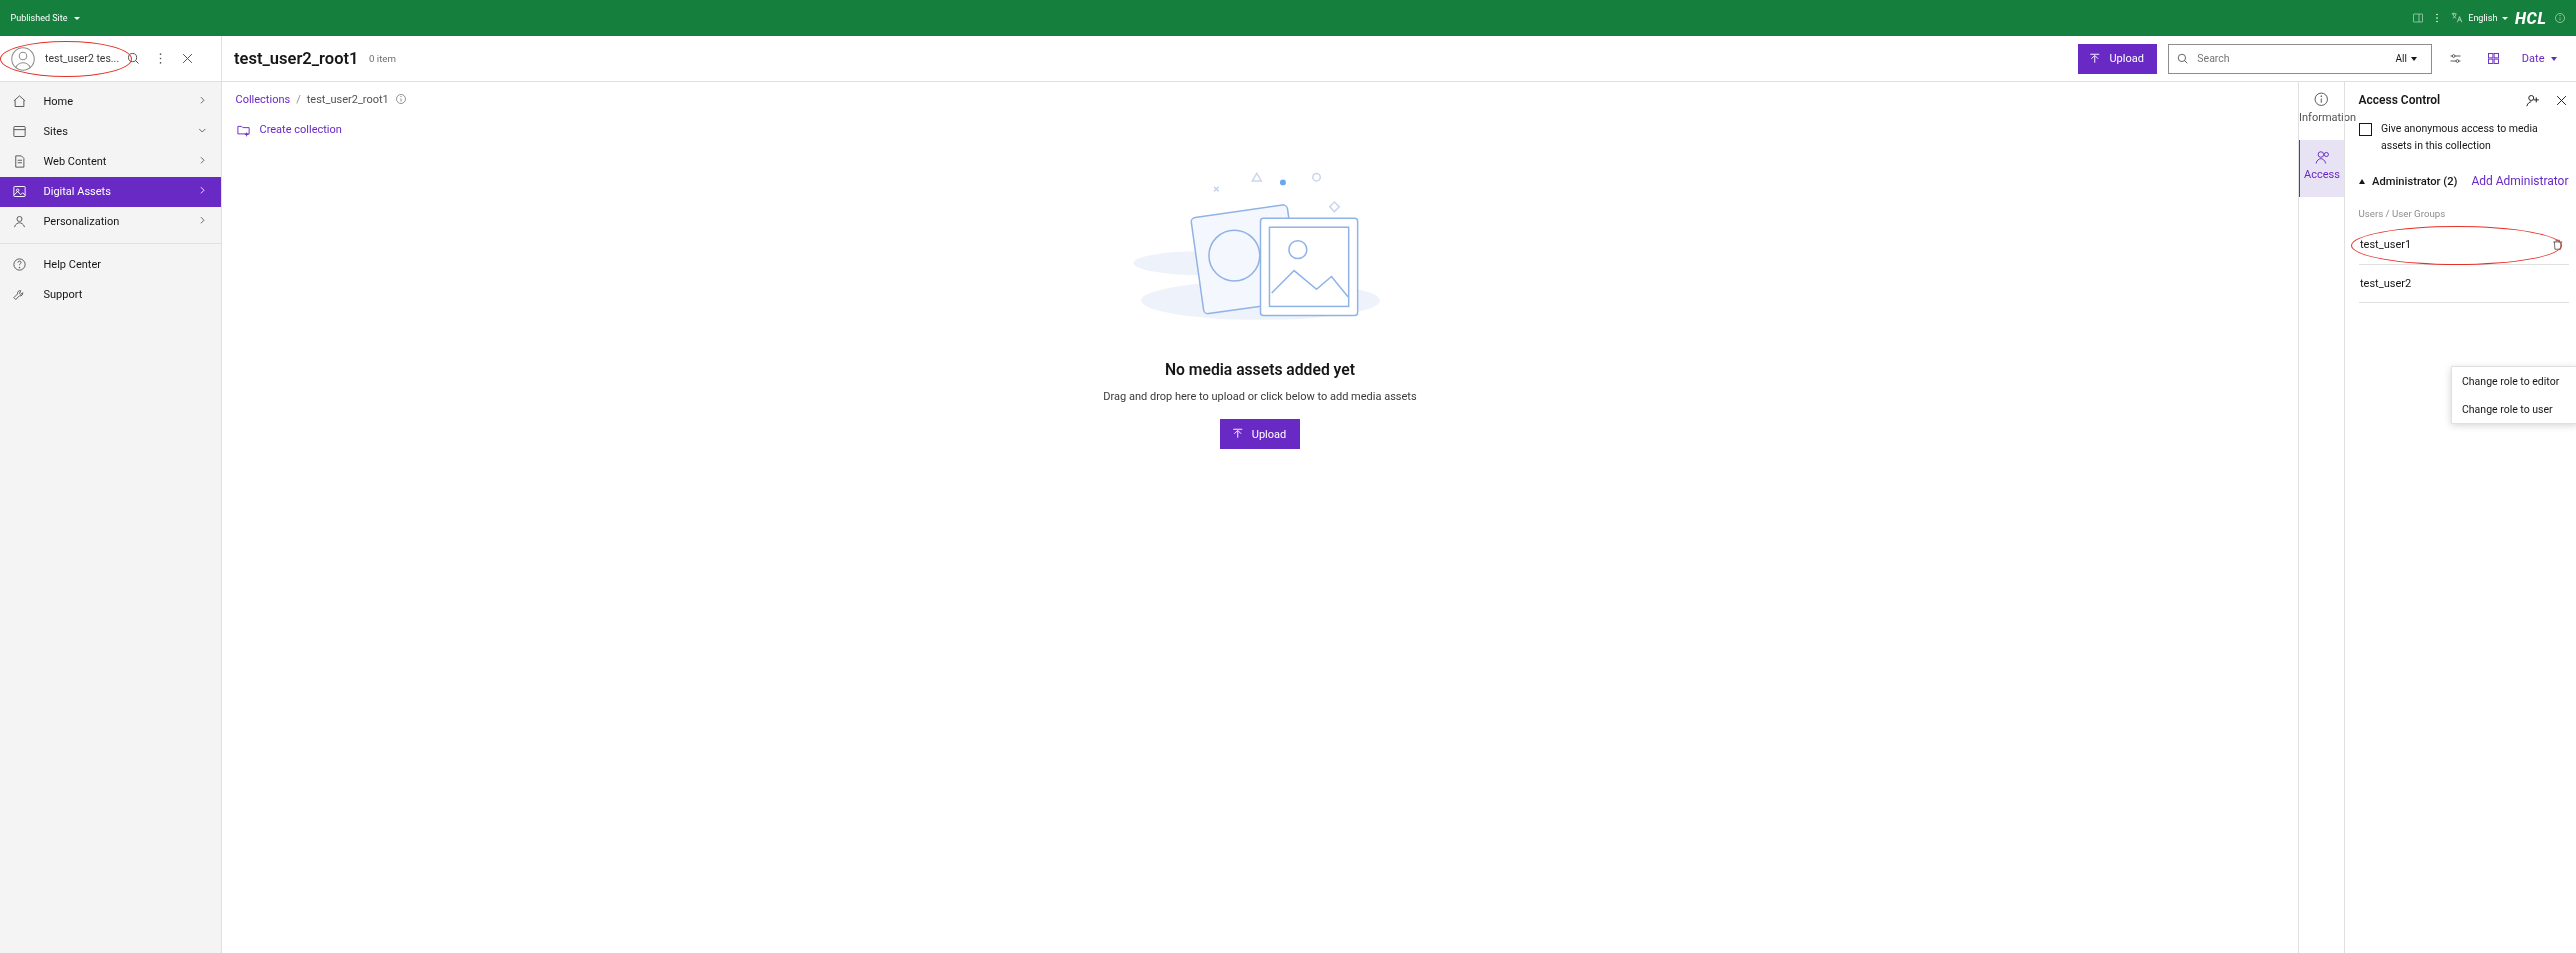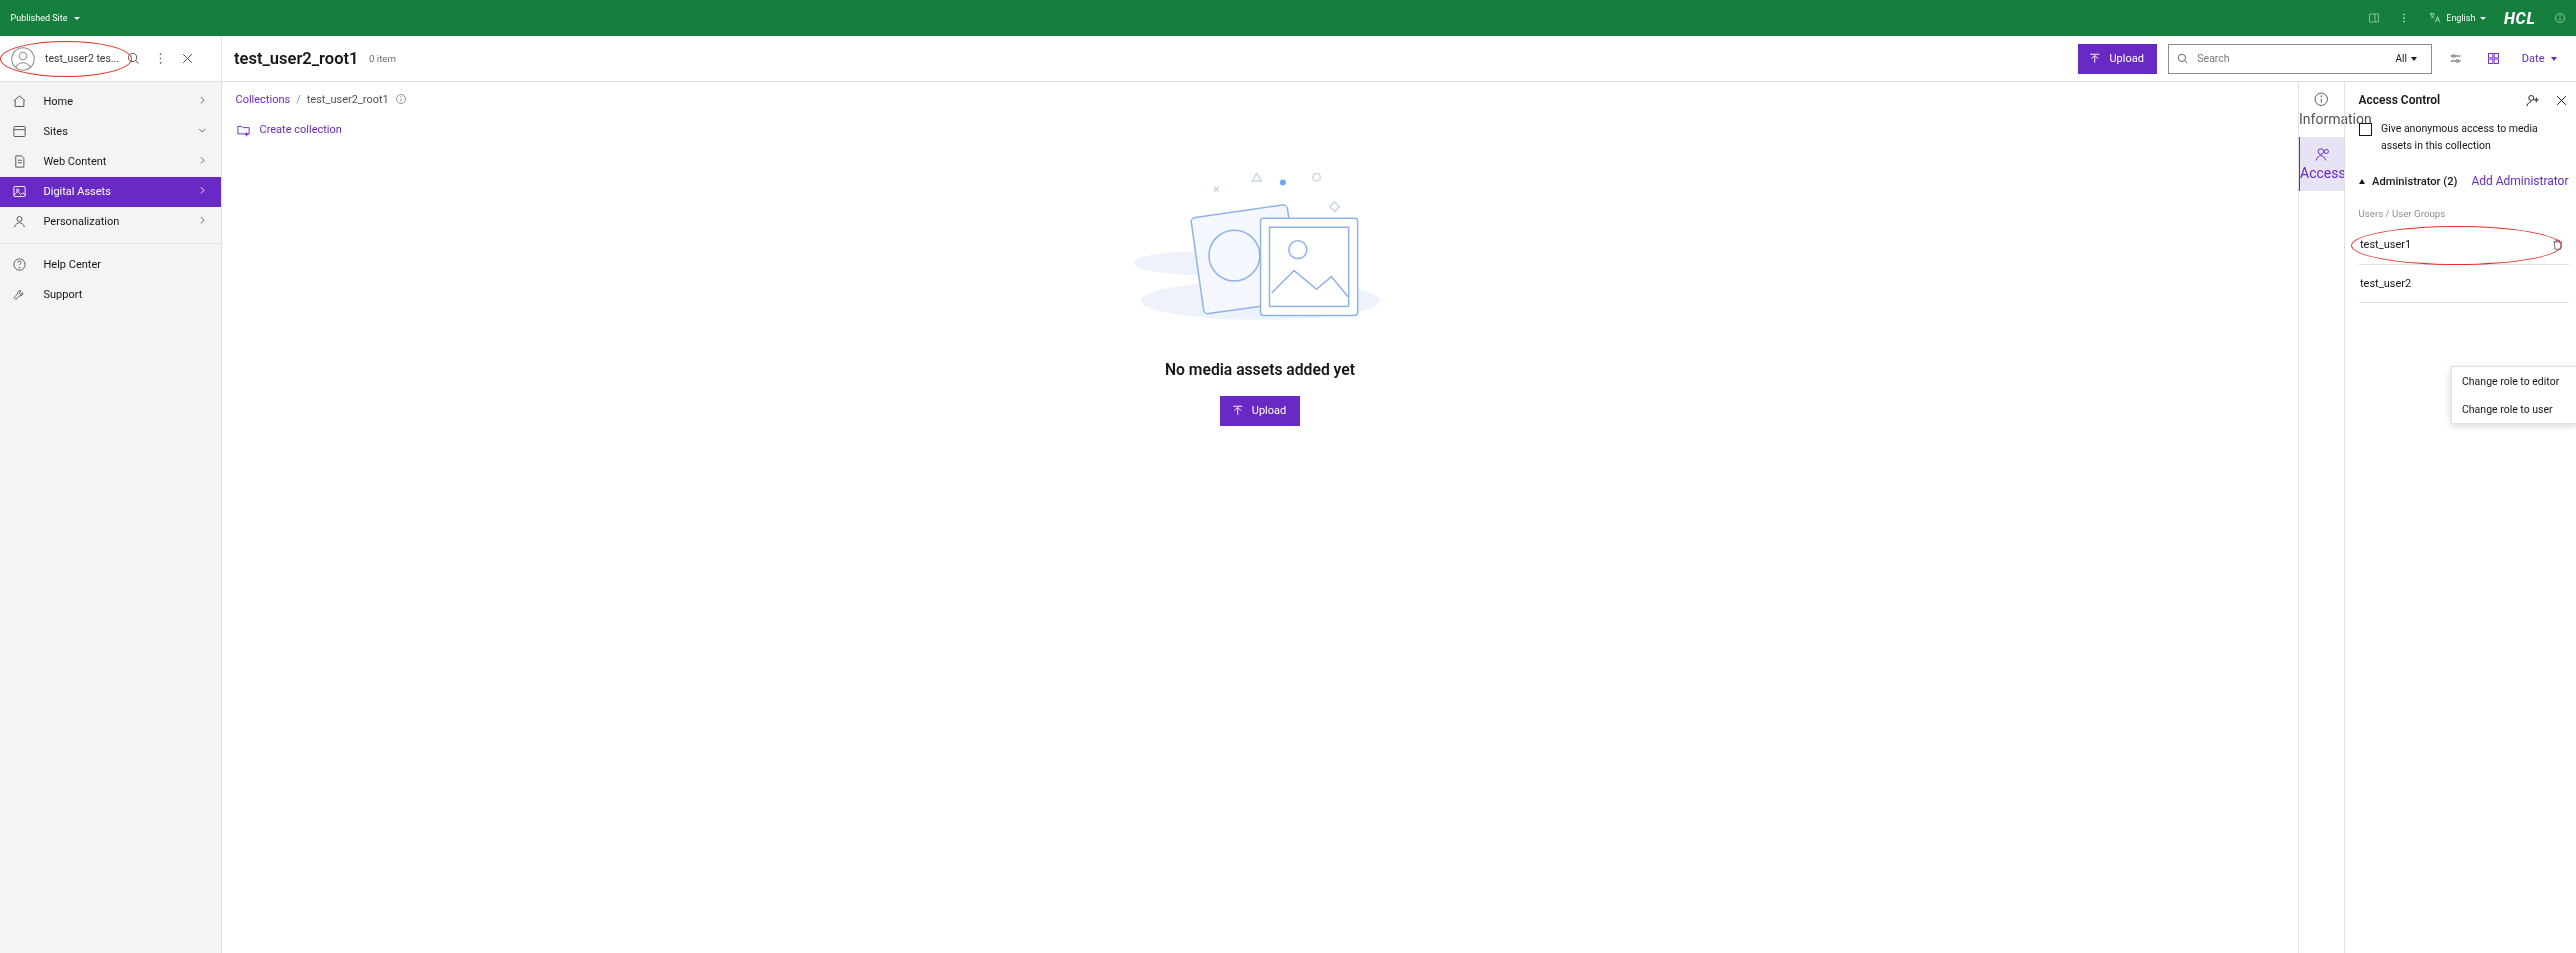--- a/index.html
+++ b/index.html
@@ -1,21 +1,21 @@
 <!DOCTYPE html>
 <html style="font-size:12px"><head>
 <meta charset="utf-8">
 <style>
 * { margin: 0; padding: 0; box-sizing: border-box; font-family: -apple-system, BlinkMacSystemFont, "Segoe UI", Roboto, Arial, sans-serif; }
 html, body { width: 100%; height: 100%; background: #fff; }
 
 
 .topbar { height: 36px; background: #15803d; display: flex; align-items: center; justify-content: space-between; padding: 0 10.5px; color: #fff; font-size: 9px; }
 .topbar-left { display: flex; align-items: center; gap: 6px; cursor: pointer; }
-.topbar-right { display: flex; align-items: center; gap: 18px; justify-content: flex-end; }
+.topbar-right { display: flex; align-items: center; gap: 7px; justify-content: flex-end; }
 .topbar .tri-down { width: 0; height: 0; border-left: 3px solid transparent; border-right: 3px solid transparent; border-top: 3.7px solid #fff; }
 .logo-txt { font-style: italic; font-weight: 800; letter-spacing: 0.7px; font-size: 16px; }
 .tico { width: 12px; height: 12px; display: inline-flex; align-items: center; justify-content: center; stroke: #fff; fill: none; }
 
 
 .shell { display: flex; height: calc(100% - 18px); }
 .sidebar { width: 222px; border-right: 0.7px solid #e0e0e0; background: #f4f4f4; display: flex; flex-direction: column; }
 .side-head { height: 46px; display: flex; align-items: center; padding: 0 7.5px; background: #fff; border-bottom: 0.7px solid #e0e0e0; position: relative; }
 .avatar { width: 24px; height: 24px; margin-left: 3px; }
 .avatar svg { width: 24px; height: 24px; stroke: #8d8d8d; fill: none; stroke-width: 1.4; }
@@ -67,21 +67,21 @@
 .cc svg{ width:15px;height:15px; stroke:#6929c4; fill:none; stroke-width:1.5;}
 
 .empty { text-align:center; margin-top: 13.5px;}
 .empty-ill { width: 269px; height: 202px; margin: 0 auto 7.5px;}
 .empty h2{ font-size:15.7px; font-weight:600; color:#161616; margin-top:3px;}
 .empty p{ font-size:11px; color:#393939; margin-top:10.5px;}
 .empty .btn-upload{ margin: 16.5px auto 0;}
 
 
 .rail { width: 46px; border-left:0.7px solid #e0e0e0; background:#fff; display:flex; flex-direction:column; align-items:center;}
-.rail .ritem{ width:100%; padding:9px 0 10px; text-align:center; font-size:14px; color:#525252; cursor:pointer;}
+.rail .ritem{ width:100%; padding:9px 0 16px; text-align:center; font-size:11px; color:#525252; cursor:pointer;}
 .rail .ritem.active{ background:#e8e3f4; color:#6929c4; border-left:1.5px solid #6929c4;}
 .rail .ritem svg{ width:16.5px;height:16.5px; stroke:currentColor; fill:none; stroke-width:1.4; display:block; margin:0 auto 3px;}
 
 
 .panel { width: 232px; border-left:0.7px solid #e0e0e0; padding: 10.5px 7.5px 0 13.5px; position:relative;}
 .panel-head{ display:flex; align-items:center; justify-content:space-between; margin-bottom:13.5px;}
 .panel-head h3{ font-size:12px; font-weight:600; color:#161616;}
 .panel-head .phicons{ display:flex; gap:13.5px;}
 .panel-head .phicons svg{ width:15px;height:15px; stroke:#161616; fill:none; stroke-width:1.5; cursor:pointer;}
 
@@ -343,20 +343,21 @@
               <circle cx="230" cy="132" r="12" fill="none" stroke="#8fb3e6" stroke-width="2"></circle>
               <polyline points="195 190 225 160 255 185 275 168 297 195" fill="none" stroke="#8fb3e6" stroke-width="2"></polyline>
               <path d="M118 48l6 6m0-6l-6 6" stroke="#c9d6ea" stroke-width="2"></path>
               <polygon points="175 30 181 40 169 40" fill="none" stroke="#c9d6ea" stroke-width="2"></polygon>
               <circle cx="210" cy="42" r="4" fill="#6ba6f0"></circle>
               <circle cx="255" cy="35" r="5" fill="none" stroke="#c9d6ea" stroke-width="2"></circle>
               <rect x="275" y="70" width="9" height="9" fill="none" stroke="#c9d6ea" stroke-width="2" transform="rotate(45 279 74)"></rect>
             </svg>
           </div>
           <h2>No media assets added yet</h2>
+          <p>Drag and drop here to upload or click below to add media assets</p>
           <button class="btn-upload">
             <svg viewBox="0 0 24 24">
                 <path d="M12 19V7"></path>
                 <path d="M6 12l6-6 6 6"></path>
                 <path d="M4 4h16"></path>
               </svg>
             <span>Upload</span>
           </button>
         </div>
       </div>

